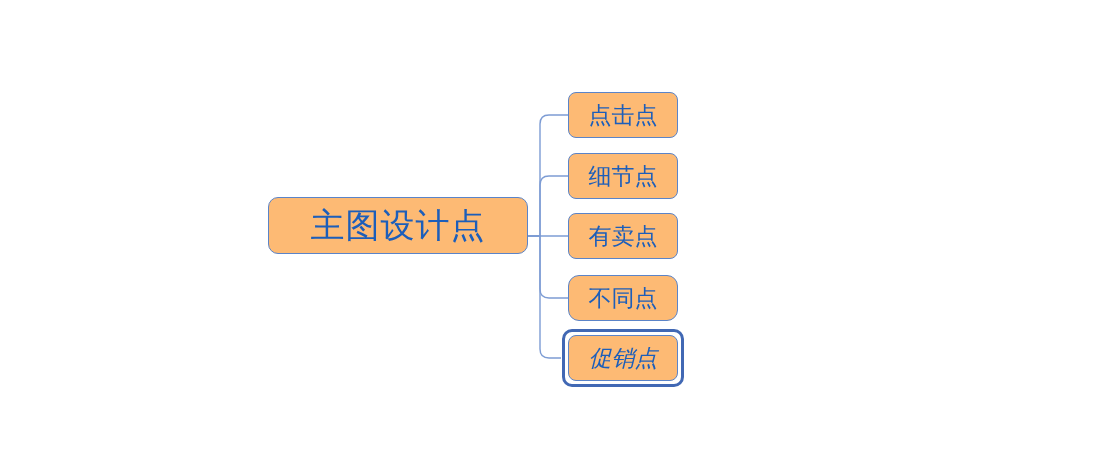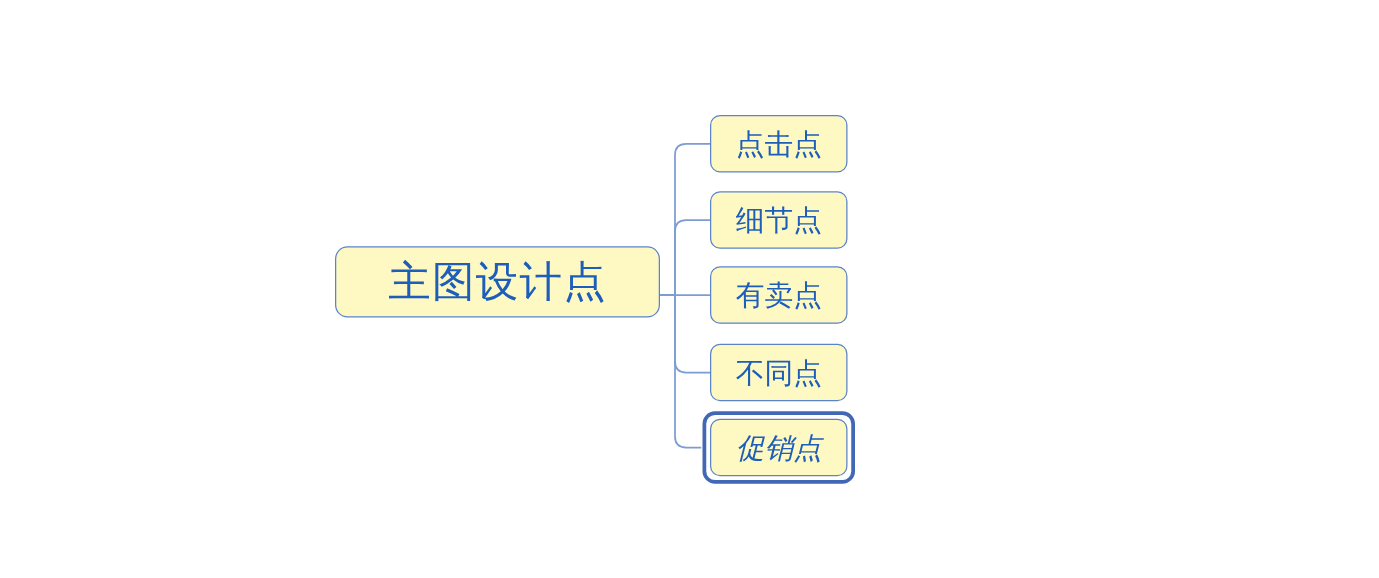--- a/index.html
+++ b/index.html
@@ -23,21 +23,21 @@
   }
   .connector{
     fill:none;
     stroke:var(--line-color);
     stroke-width:1.4;
     stroke-linecap:butt;
   }
   .node{
     position:absolute;
     display:flex;align-items:center;justify-content:center;
-    background:#fef9c3;
+    background:#fdba74;
     border:1.5px solid var(--node-border);
     color:var(--text-color);
     box-sizing:border-box;
     white-space:nowrap;
     cursor:default;
   }
   .root-node{
     left:268px;top:197px;width:260px;height:57px;
     border-radius:10px;
     font-size:34px;
@@ -45,21 +45,21 @@
   }
   .child-node{
     left:568px;width:110px;height:46px;
     border-radius:8px;
     font-size:23px;
     border-width:1.4px;
   }
   .child-0{top:92px;}
   .child-1{top:153px;}
   .child-2{top:213px;}
-  .child-3{top:275px;}
+  .child-3{top:275px;border-radius:11px;}
   .child-4{top:335px;font-style:italic;}
   .child-node.selected::before{
     content:"";
     position:absolute;
     inset:-7px;
     border:3.5px solid var(--selection-color);
     border-radius:10px;
     pointer-events:none;
   }
 </style>

